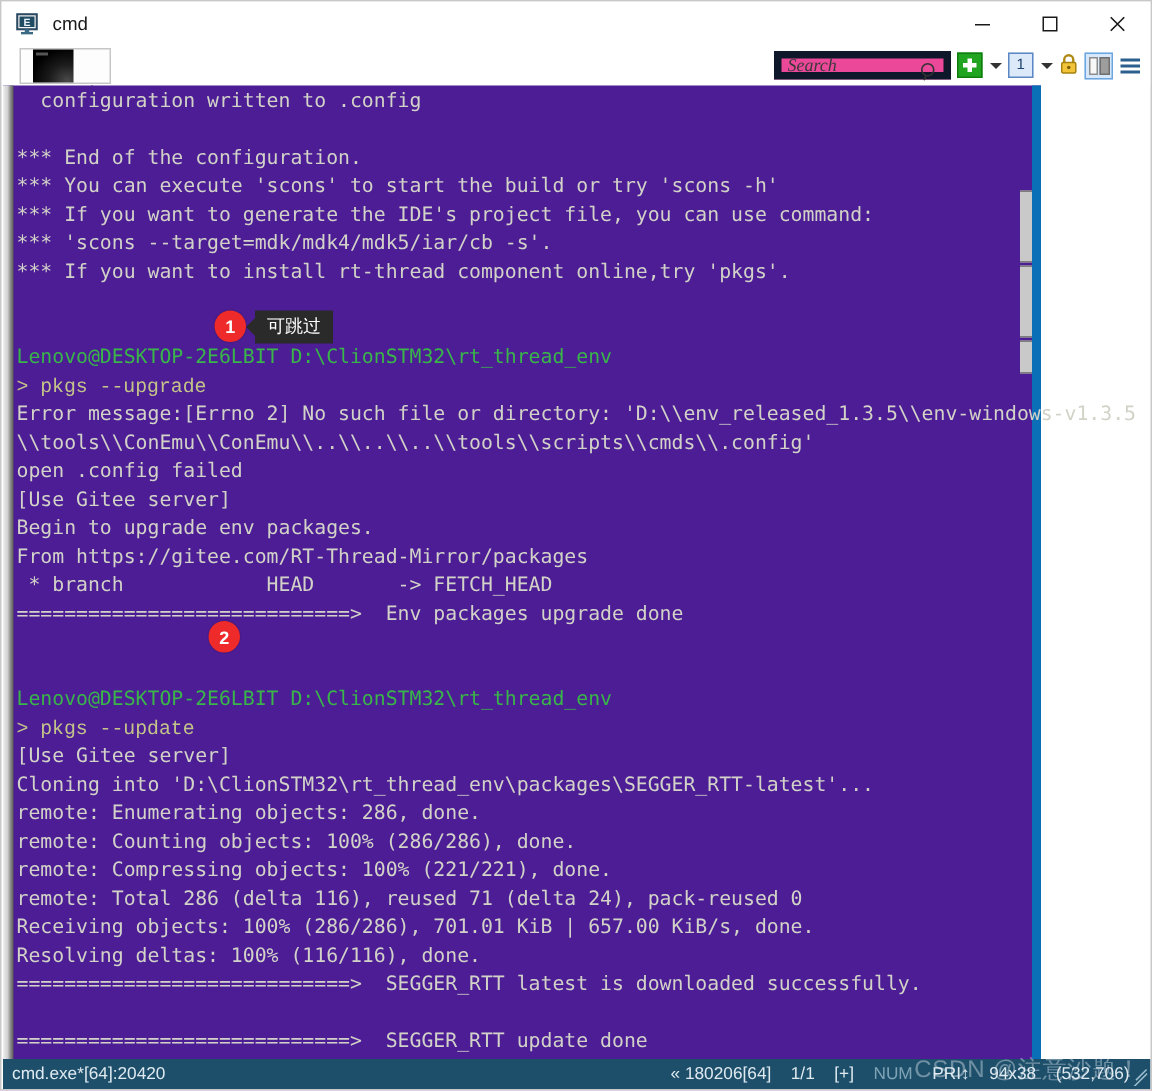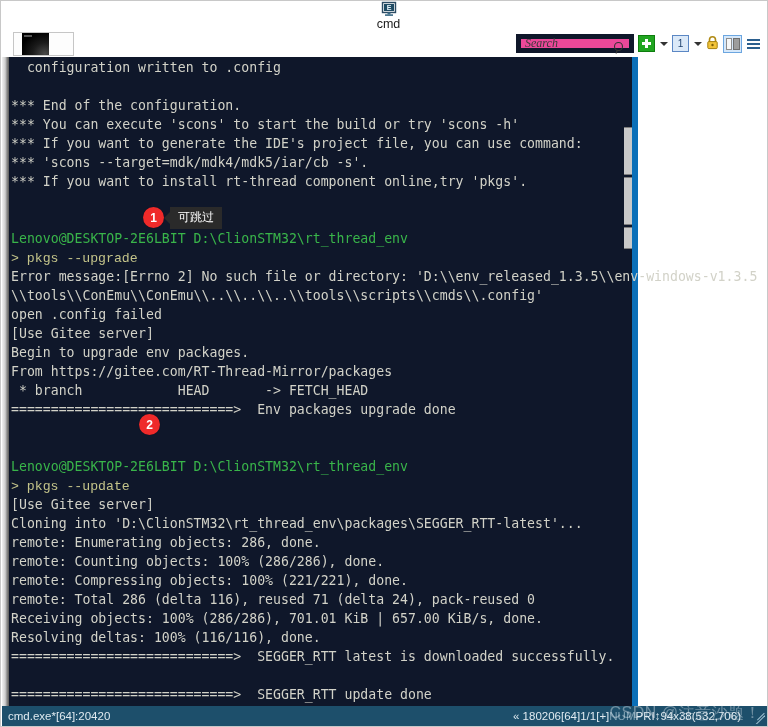--- a/index.html
+++ b/index.html
@@ -27,21 +27,20 @@
 
   
   .titlebar {
     position: absolute;
     left: 0; top: 0;
     width: 766px;
     height: 29px;
     background: #ffffff;
     display: flex;
     align-items: center;
-    flex-direction: column;
   }
   .win-icon {
     width: 16px; height: 16px;
     margin-left: 9px;
     position: relative;
     flex: none;
   }
   .win-title {
     margin-left: 9px;
     font-size: 12.5px;
@@ -210,23 +209,23 @@
     position: absolute; left: 1px; width: 13px; height: 1.6px; background: #2b5f8e;
   }
   .ham span:nth-child(1){ top: 4px; }
   .ham span:nth-child(2){ top: 8px; }
   .ham span:nth-child(3){ top: 12px; }
 
   
   .term-wrap {
     position: absolute;
     left: 1px; top: 56px;
-    width: 636px;
+    width: 692px;
     height: 650px;
-    background: #0f172a;
+    background: #4c1d95;
     box-sizing: border-box;
   }
   .term-left-edge {
     position: absolute;
     left: 0; top: 0;
     width: 7px; height: 650px;
     background: linear-gradient(to right, #f0f0f0 0%, #cfcfcf 45%, #8f8f8f 70%, #5a5a57 100%);
   }
   .term-right-edge {
     position: absolute;
@@ -323,21 +322,22 @@
     font-size: 11.5px;
     display: flex;
     align-items: center;
     box-sizing: border-box;
   }
   .sb-left { padding-left: 6px; }
   .sb-right {
     margin-left: auto;
     display: flex;
     align-items: center;
-    padding-right: 26px;
+    gap: 13px;
+    padding-right: 14px;
   }
   .sb-dim { color: #7fa3b5; }
   .sb-grip {
     position: absolute;
     right: 2px;
     bottom: 2px;
     width: 14px; height: 14px;
     overflow: hidden;
   }
   .sb-grip i {

